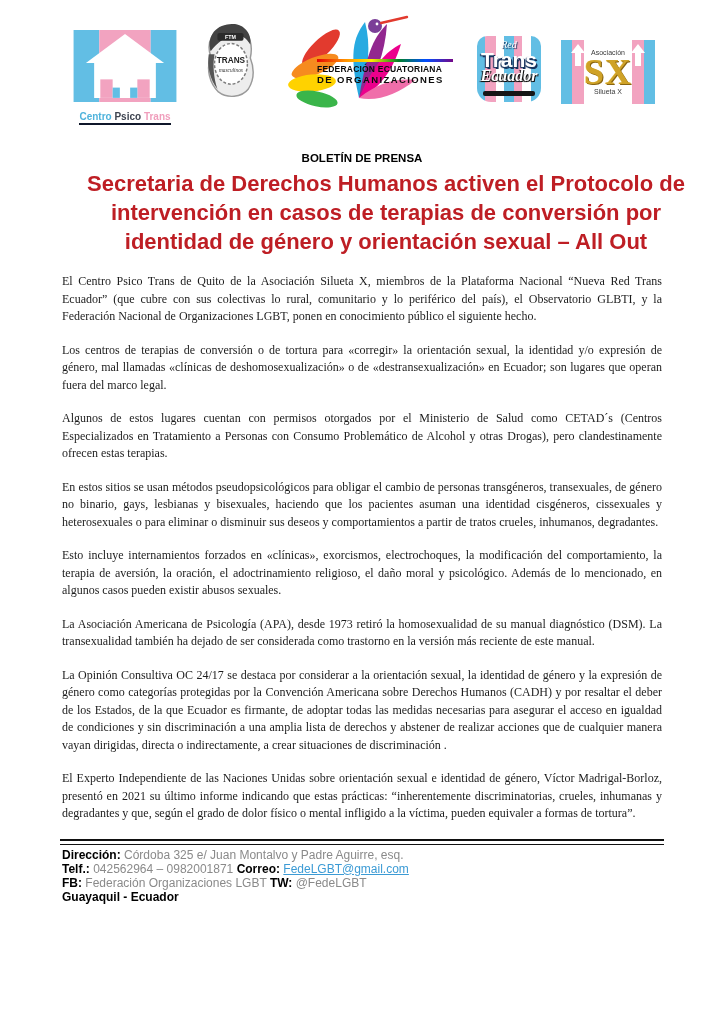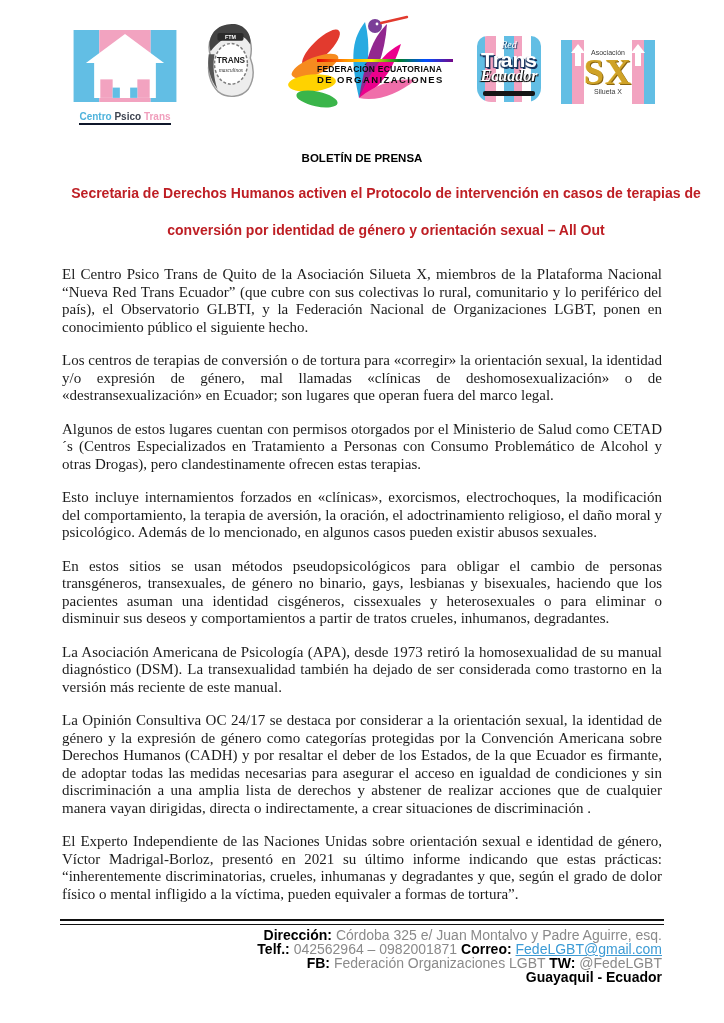--- a/index.html
+++ b/index.html
@@ -44,29 +44,29 @@
   .sx-arrow{position:absolute;top:4px;left:50%;transform:translateX(-50%);width:0;height:0;
     border-left:7px solid transparent;border-right:7px solid transparent;border-bottom:9px solid #fff;}
   .sx-shaft{position:absolute;top:12px;left:50%;transform:translateX(-50%);width:6px;height:14px;background:#fff;}
   .sx-center{flex:1;background:#fff;text-align:center;font-family:"Liberation Sans",sans-serif;color:#3a3a3a;
     display:flex;flex-direction:column;justify-content:center;}
   .sx-top,.sx-bottom{font-size:7px;line-height:9px;}
   .sx-acronym{font-family:"Liberation Serif",serif;font-weight:bold;font-size:36px;line-height:30px;color:#CFA227;
     text-shadow:1px 1px 0 #8a6510, -0.5px -0.5px 0 #f5d77a;letter-spacing:1px;}
   
   .kicker{text-align:center;font-family:"Liberation Sans",sans-serif;font-weight:bold;font-size:11.5px;color:#000;margin-top:16px;}
-  .title{text-align:center;font-family:"Liberation Sans",sans-serif;font-weight:bold;font-size:14px;line-height:37px;
-    width:648px;margin:11px auto 0;}
+  .title{text-align:center;font-family:"Liberation Sans",sans-serif;font-weight:bold;font-size:22px;line-height:29px;
+    width:648px;margin:5px auto 0;}
   
   .bodytext{margin-top:17px;}
-  .para{font-size:15px;line-height:17.5px;text-align:justify;margin:0 0 16px;}
+  .para{font-size:12px;line-height:17.5px;text-align:justify;margin:0 0 16px;}
   
   .pfooter{margin-top:3px;}
   .rule{height:3px;border-top:2px solid #111;border-bottom:1px solid #111;margin:0 -2px 3px;}
-  .f-line{text-align:right;font-family:"Liberation Sans",sans-serif;font-size:14px;line-height:14px;color:#8a8a8a;}
+  .f-line{text-align:left;font-family:"Liberation Sans",sans-serif;font-size:12px;line-height:14px;color:#8a8a8a;}
   .flabel{color:#000;font-weight:bold;}
   .email{color:#3C9BD5;text-decoration:underline;cursor:pointer;}
   .fcity{color:#000;font-weight:bold;}
 </style>
 </head>
 <body>
 
 <div class="page">
 
   <header class="logos">
@@ -151,22 +151,22 @@
 
   </header>
 
   <div class="kicker">BOLETÍN DE PRENSA</div>
   <h1 class="title" id="main-title" style="color: rgb(190, 30, 36);">Secretaria de Derechos Humanos activen el Protocolo de intervención en casos de terapias de conversión por identidad de género y orientación sexual – All Out</h1>
 
   <main class="bodytext">
     <p class="para">El Centro Psico Trans de Quito de la Asociación Silueta X, miembros de la Plataforma Nacional “Nueva Red Trans Ecuador” (que cubre con sus colectivas lo rural, comunitario y lo periférico del país), el Observatorio GLBTI, y la Federación Nacional de Organizaciones LGBT, ponen en conocimiento público el siguiente hecho.</p>
     <p class="para">Los centros de terapias de conversión o de tortura para «corregir» la orientación sexual, la identidad y/o expresión de género, mal llamadas «clínicas de deshomosexualización» o de «destransexualización» en Ecuador; son lugares que operan fuera del marco legal.</p>
     <p class="para">Algunos de estos lugares cuentan con permisos otorgados por el Ministerio de Salud como CETAD´s (Centros Especializados en Tratamiento a Personas con Consumo Problemático de Alcohol y otras Drogas), pero clandestinamente ofrecen estas terapias.</p>
+    <p class="para">En estos sitios se usan métodos pseudopsicológicos para obligar el cambio de personas transgéneros, transexuales, de género no binario, gays, lesbianas y bisexuales, haciendo que los pacientes asuman una identidad cisgéneros, cissexuales y heterosexuales o para eliminar o disminuir sus deseos y comportamientos a partir de tratos crueles, inhumanos, degradantes.</p>
     <p class="para">Esto incluye internamientos forzados en «clínicas», exorcismos, electrochoques, la modificación del comportamiento, la terapia de aversión, la oración, el adoctrinamiento religioso, el daño moral y psicológico. Además de lo mencionado, en algunos casos pueden existir abusos sexuales.</p>
-    <p class="para">En estos sitios se usan métodos pseudopsicológicos para obligar el cambio de personas transgéneros, transexuales, de género no binario, gays, lesbianas y bisexuales, haciendo que los pacientes asuman una identidad cisgéneros, cissexuales y heterosexuales o para eliminar o disminuir sus deseos y comportamientos a partir de tratos crueles, inhumanos, degradantes.</p>
     <p class="para">La Asociación Americana de Psicología (APA), desde 1973 retiró la homosexualidad de su manual diagnóstico (DSM). La transexualidad también ha dejado de ser considerada como trastorno en la versión más reciente de este manual.</p>
     <p class="para">La Opinión Consultiva OC 24/17 se destaca por considerar a la orientación sexual, la identidad de género y la expresión de género como categorías protegidas por la Convención Americana sobre Derechos Humanos (CADH) y por resaltar el deber de los Estados, de la que Ecuador es firmante, de adoptar todas las medidas necesarias para asegurar el acceso en igualdad de condiciones y sin discriminación a una amplia lista de derechos y abstener de realizar acciones que de cualquier manera vayan dirigidas, directa o indirectamente, a crear situaciones de discriminación .</p>
     <p class="para">El Experto Independiente de las Naciones Unidas sobre orientación sexual e identidad de género, Víctor Madrigal-Borloz, presentó en 2021 su último informe indicando que estas prácticas: “inherentemente discriminatorias, crueles, inhumanas y degradantes y que, según el grado de dolor físico o mental infligido a la víctima, pueden equivaler a formas de tortura”.</p>
   </main>
 
   <footer class="pfooter">
     <div class="rule"></div>
     <div class="f-line">
       <span class="flabel">Dirección:</span>
       <span>Córdoba 325 e/ Juan Montalvo y Padre Aguirre, esq.</span>

